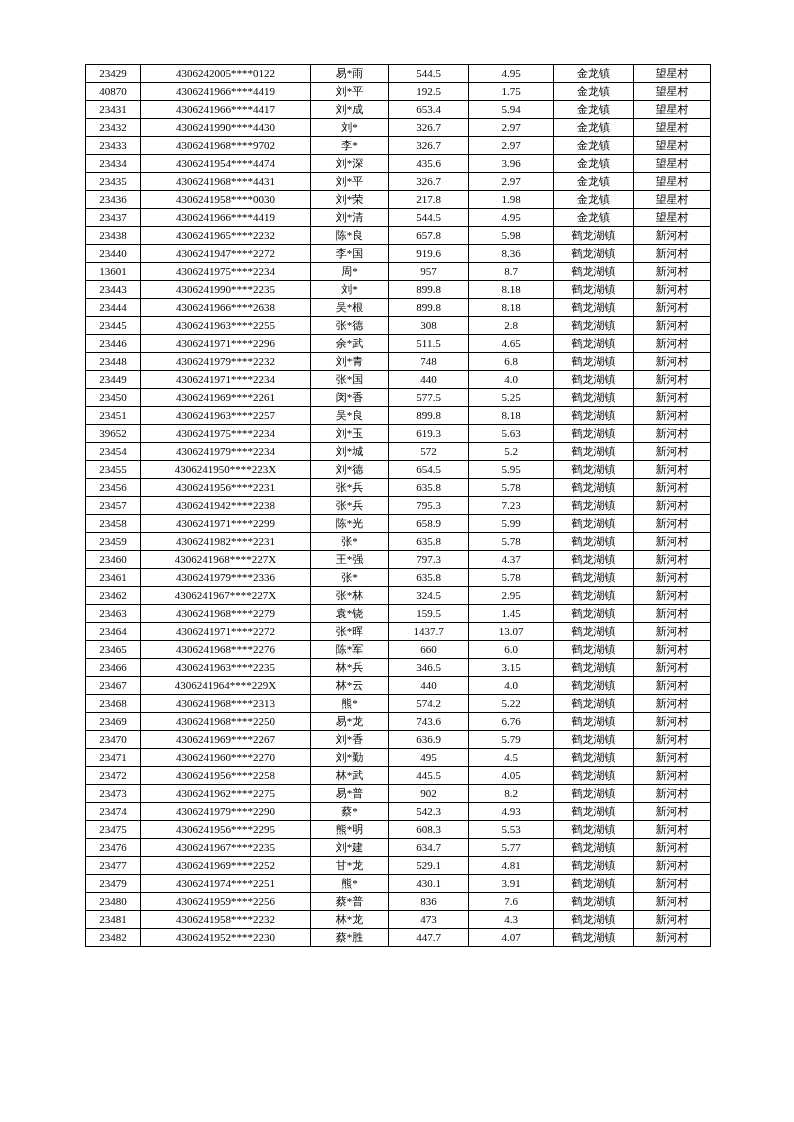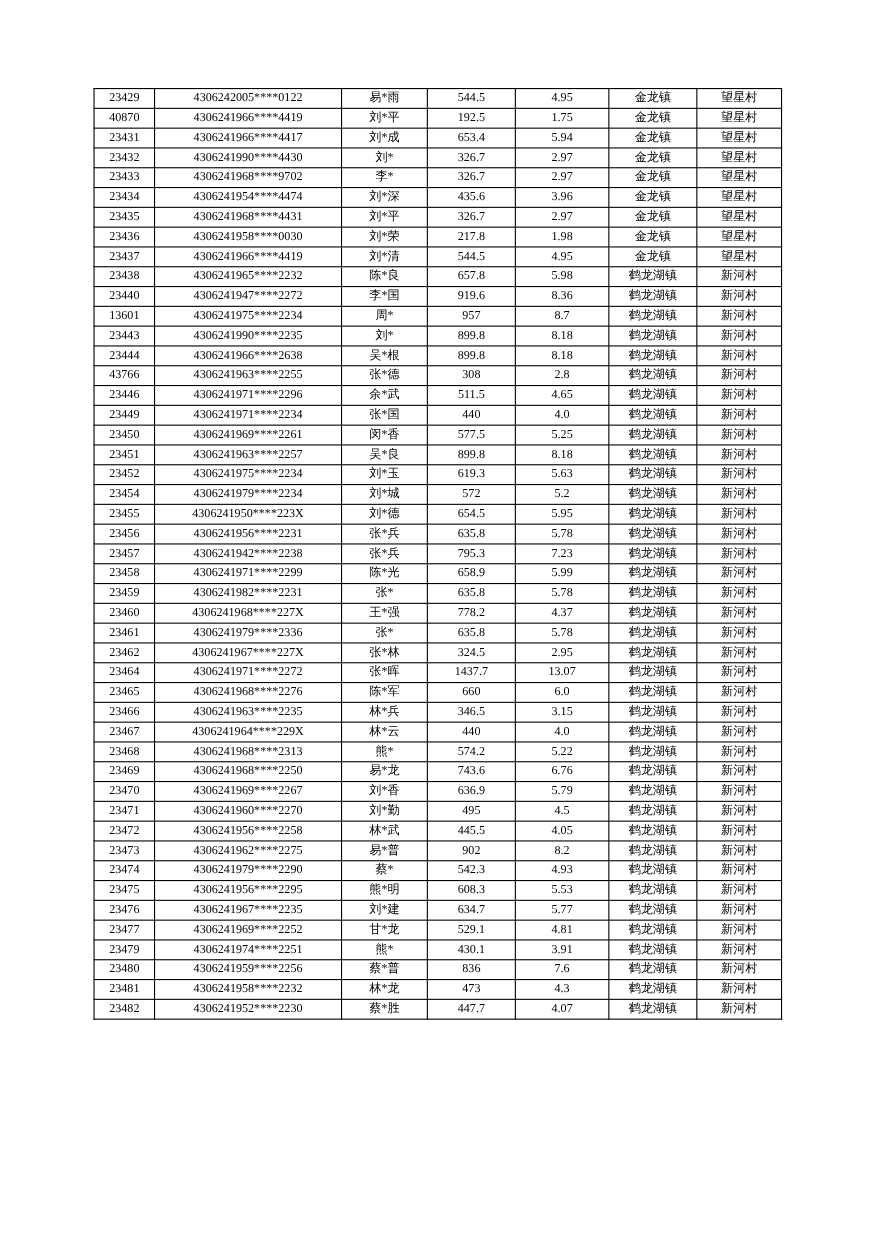--- a/index.html
+++ b/index.html
@@ -17,21 +17,21 @@
   .page {
     position: absolute;
     left: 0; top: 0;
     width: 794px;
     height: 1122px;
     background: #ffffff;
   }
   table.data-grid {
     position: absolute;
     left: 85px;
-    top: 80px;
+    top: 64px;
     width: 625px;
     border-collapse: collapse;
     table-layout: fixed;
   }
   table.data-grid td {
     border: 1px solid #000000;
     height: 17px;
     padding: 0 2px;
     font-size: 11px;
     line-height: 17px;
@@ -183,38 +183,47 @@
         <tr>
           <td>23444</td>
           <td>4306241966****2638</td>
           <td>吴*根</td>
           <td>899.8</td>
           <td>8.18</td>
           <td>鹤龙湖镇</td>
           <td>新河村</td>
         </tr>
         <tr>
-          <td>43766</td>
+          <td>23445</td>
           <td>4306241963****2255</td>
           <td>张*德</td>
           <td>308</td>
           <td>2.8</td>
           <td>鹤龙湖镇</td>
           <td>新河村</td>
         </tr>
         <tr>
           <td>23446</td>
           <td>4306241971****2296</td>
           <td>余*武</td>
           <td>511.5</td>
           <td>4.65</td>
           <td>鹤龙湖镇</td>
           <td>新河村</td>
         </tr>
         <tr>
+          <td>23448</td>
+          <td>4306241979****2232</td>
+          <td>刘*青</td>
+          <td>748</td>
+          <td>6.8</td>
+          <td>鹤龙湖镇</td>
+          <td>新河村</td>
+        </tr>
+        <tr>
           <td>23449</td>
           <td>4306241971****2234</td>
           <td>张*国</td>
           <td>440</td>
           <td>4.0</td>
           <td>鹤龙湖镇</td>
           <td>新河村</td>
         </tr>
         <tr>
           <td>23450</td>
@@ -228,21 +237,21 @@
         <tr>
           <td>23451</td>
           <td>4306241963****2257</td>
           <td>吴*良</td>
           <td>899.8</td>
           <td>8.18</td>
           <td>鹤龙湖镇</td>
           <td>新河村</td>
         </tr>
         <tr>
-          <td>23452</td>
+          <td>39652</td>
           <td>4306241975****2234</td>
           <td>刘*玉</td>
           <td>619.3</td>
           <td>5.63</td>
           <td>鹤龙湖镇</td>
           <td>新河村</td>
         </tr>
         <tr>
           <td>23454</td>
           <td>4306241979****2234</td>
@@ -294,21 +303,21 @@
           <td>张*</td>
           <td>635.8</td>
           <td>5.78</td>
           <td>鹤龙湖镇</td>
           <td>新河村</td>
         </tr>
         <tr>
           <td>23460</td>
           <td>4306241968****227X</td>
           <td>王*强</td>
-          <td>778.2</td>
+          <td>797.3</td>
           <td>4.37</td>
           <td>鹤龙湖镇</td>
           <td>新河村</td>
         </tr>
         <tr>
           <td>23461</td>
           <td>4306241979****2336</td>
           <td>张*</td>
           <td>635.8</td>
           <td>5.78</td>
@@ -318,20 +327,29 @@
         <tr>
           <td>23462</td>
           <td>4306241967****227X</td>
           <td>张*林</td>
           <td>324.5</td>
           <td>2.95</td>
           <td>鹤龙湖镇</td>
           <td>新河村</td>
         </tr>
         <tr>
+          <td>23463</td>
+          <td>4306241968****2279</td>
+          <td>袁*铙</td>
+          <td>159.5</td>
+          <td>1.45</td>
+          <td>鹤龙湖镇</td>
+          <td>新河村</td>
+        </tr>
+        <tr>
           <td>23464</td>
           <td>4306241971****2272</td>
           <td>张*晖</td>
           <td>1437.7</td>
           <td>13.07</td>
           <td>鹤龙湖镇</td>
           <td>新河村</td>
         </tr>
         <tr>
           <td>23465</td>

